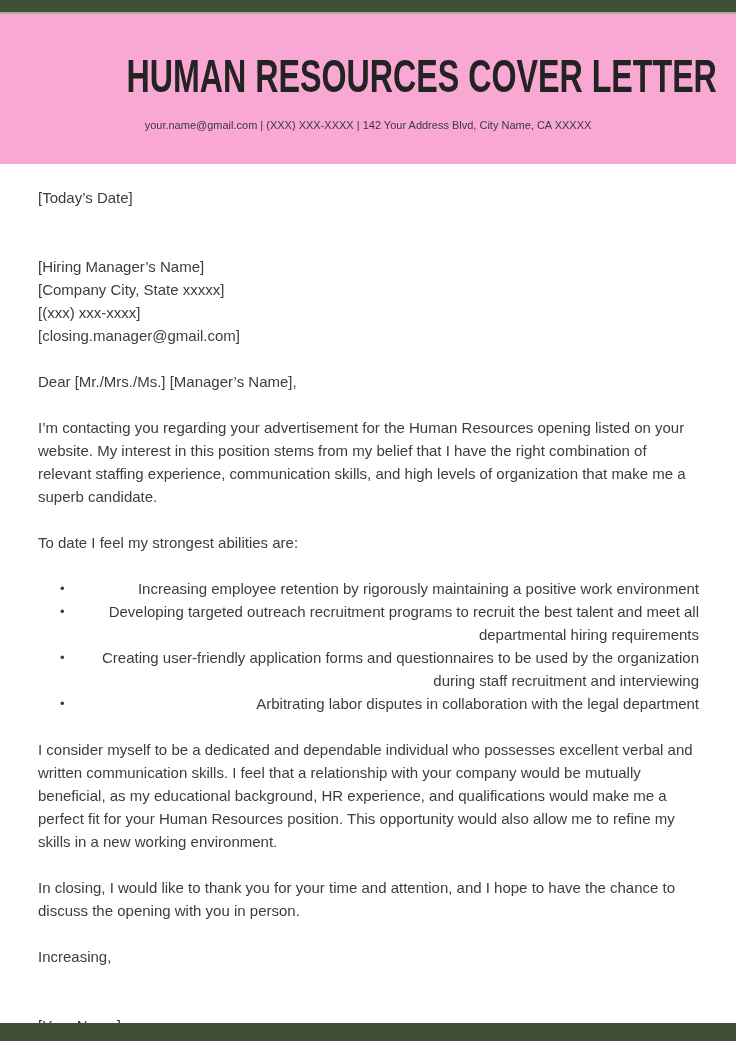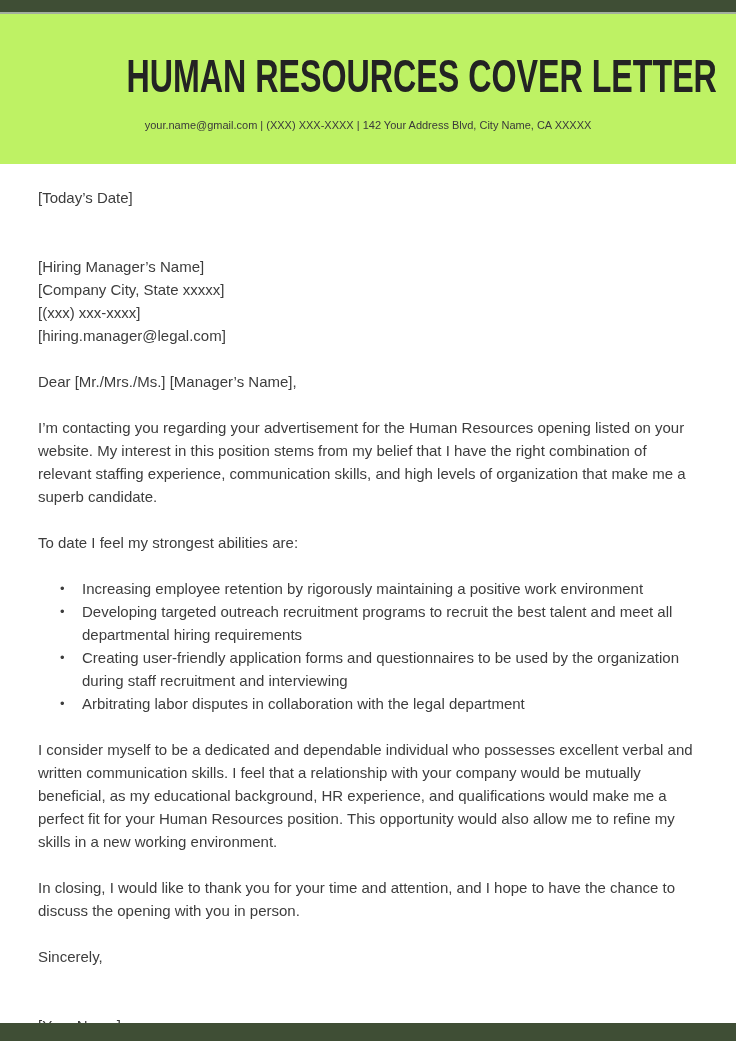--- a/index.html
+++ b/index.html
@@ -13,21 +13,21 @@
     color: #3d3d3d;
     overflow: hidden;
   }
   .top-bar {
     height: 14px;
     background: #3f4e35;
     border-bottom: 2px solid #a3ae9e;
   }
   .header {
     height: 150px;
-    background: #bef264;
+    background: #f9a8d4;
     text-align: center;
   }
   .doc-title {
     display: inline-block;
     margin-top: 40px;
     font-size: 46px;
     line-height: 44px;
     font-weight: bold;
     letter-spacing: 0px;
     color: #232323;
@@ -51,20 +51,21 @@
   .para { margin-bottom: 23px; }
   .spacer-line { height: 23px; }
   ul.abilities {
     list-style: none;
     padding-left: 22px;
     margin-bottom: 23px;
   }
   ul.abilities li {
     position: relative;
     padding-left: 22px;
+    text-align: right;
   }
   ul.abilities li::before {
     content: "\2022";
     position: absolute;
     left: 0;
     top: 0;
     font-size: 13px;
     color: #3d3d3d;
   }
   .footer-bar {
@@ -91,41 +92,41 @@
 <div class="letter">
 
   <div class="block">[Today’s Date]</div>
 
   <div class="spacer-line"></div>
 
   <div class="block recipient-block">
     <div>[Hiring Manager’s Name]</div>
     <div>[Company City, State xxxxx]</div>
     <div>[(xxx) xxx-xxxx]</div>
-    <div>[hiring.manager@legal.com]</div>
+    <div>[closing.manager@gmail.com]</div>
   </div>
 
   <div class="para">Dear [Mr./Mrs./Ms.] [Manager’s Name],</div>
 
   <div class="para">I’m contacting you regarding your advertisement for the Human Resources opening listed on your website. My interest in this position stems from my belief that I have the right combination of relevant staffing experience, communication skills, and high levels of organization that make me a superb candidate.</div>
 
   <div class="para">To date I feel my strongest abilities are:</div>
 
   <ul class="abilities">
     <li>Increasing employee retention by rigorously maintaining a positive work environment</li>
     <li>Developing targeted outreach recruitment programs to recruit the best talent and meet all departmental hiring requirements</li>
     <li>Creating user-friendly application forms and questionnaires to be used by the organization during staff recruitment and interviewing</li>
     <li>Arbitrating labor disputes in collaboration with the legal department</li>
   </ul>
 
   <div class="para">I consider myself to be a dedicated and dependable individual who possesses excellent verbal and written communication skills. I feel that a relationship with your company would be mutually beneficial, as my educational background, HR experience, and qualifications would make me a perfect fit for your Human Resources position. This opportunity would also allow me to refine my skills in a new working environment.</div>
 
   <div class="para">In closing, I would like to thank you for your time and attention, and I hope to have the chance to discuss the opening with you in person.</div>
 
-  <div class="para">Sincerely,</div>
+  <div class="para">Increasing,</div>
 
   <div class="spacer-line"></div>
 
   <div class="block">[Your Name]</div>
 
 </div>
 
 <div class="footer-bar"></div>
 
 </body></html>

